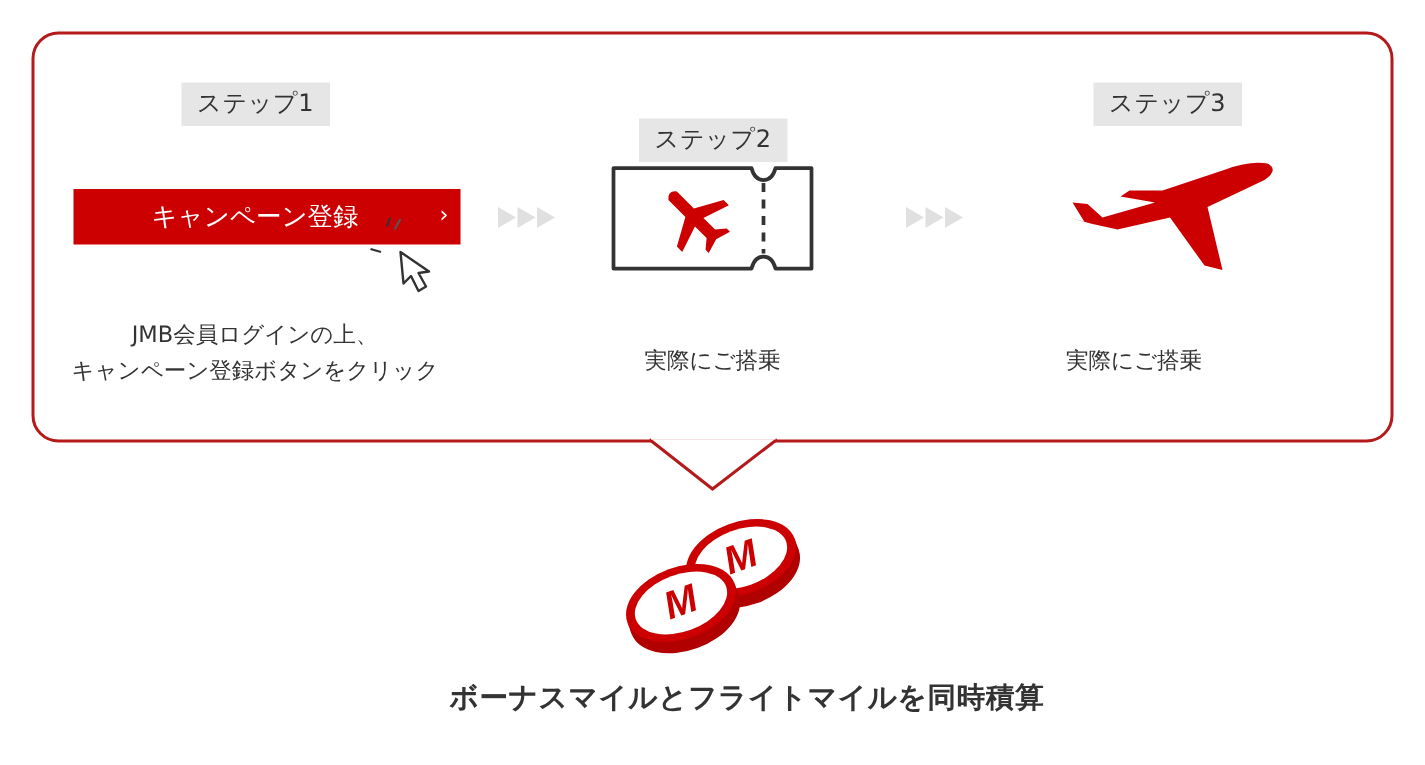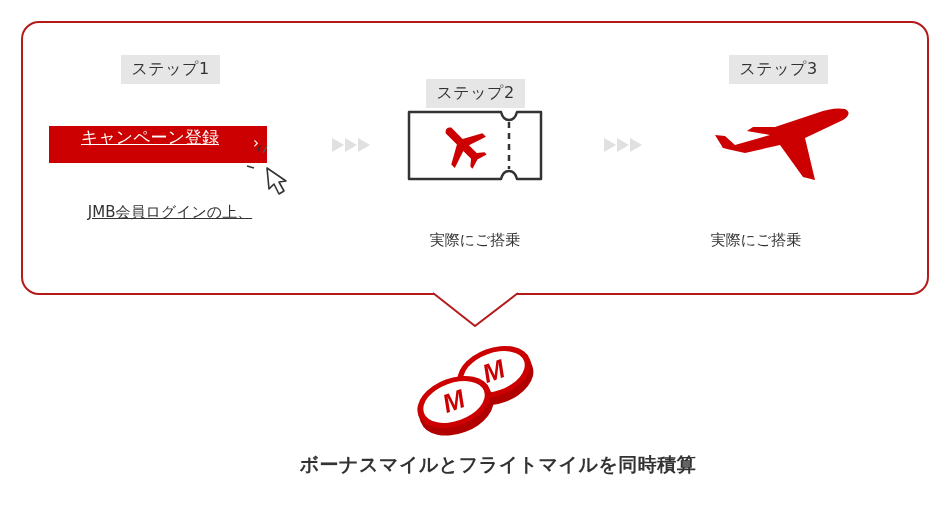--- a/index.html
+++ b/index.html
@@ -19,24 +19,24 @@
     position: absolute; top: 55px; height: 29px; width: 99px;
     background: #e6e6e6; color: #333; font-size: 16px;
     display: flex; align-items: center; justify-content: center;
     letter-spacing: 0.5px;
   }
   .desc {
     position: absolute; text-align: center; font-size: 15px; line-height: 24px;
     color: #333; white-space: nowrap;
   }
   .reg-btn {
-    position: absolute; left: 49px; top: 126px; width: 218px; height: 37px;
+    position: absolute; left: 49px; top: 126px; width: 258px; height: 37px;
     background: #cc0000; color: #fff; font-size: 17px;
-    display: flex; align-items: flex-start; justify-content: center;
-    box-sizing: border-box; padding-right: 16px; cursor: pointer; text-decoration: underline;
+    display: flex; align-items: center; justify-content: center;
+    box-sizing: border-box; padding-right: 16px; cursor: pointer;
   }
   .reg-btn .chev {
     position: absolute; right: 8px; top: 8px; font-size: 15px;
   }
   .arrows {
     position: absolute; display: flex; gap: 1px;
   }
   .arrows span {
     width: 0; height: 0; border-top: 7px solid transparent; border-bottom: 7px solid transparent;
     border-left: 12px solid #e0e0e0; display: block;
@@ -64,22 +64,23 @@
   <span class="chev">›</span>
 </div>
 
 <svg style="position:absolute;left:240px;top:145px;" width="60" height="55" viewBox="0 0 60 55">
   <line x1="18" y1="6" x2="20" y2="0" stroke="#333" stroke-width="1.5"></line>
   <line x1="23" y1="8" x2="27" y2="1" stroke="#555" stroke-width="1.5"></line>
   <line x1="7" y1="21" x2="14" y2="23" stroke="#333" stroke-width="1.5"></line>
   <path d="M27 23 L29 44 L34 39 L39 49 L44 46 L39 37 L46 36 Z" fill="#fff" stroke="#333" stroke-width="1.6" stroke-linejoin="round"></path>
 </svg>
 
-<div class="desc" style="left:20px;width:300px;top:200px;text-decoration:underline;">
+<div class="desc" style="left:20px;width:300px;top:211px;">
   <div>JMB会員ログインの上、</div>
+  <div>キャンペーン登録ボタンをクリック</div>
 </div>
 
 <div class="arrows" style="left:332px;top:138px;">
   <span></span>
     <span></span>
     <span></span>
 </div>
 
 <div class="step-label" style="left:426px;margin-top:24px;">ステップ2</div>
 

